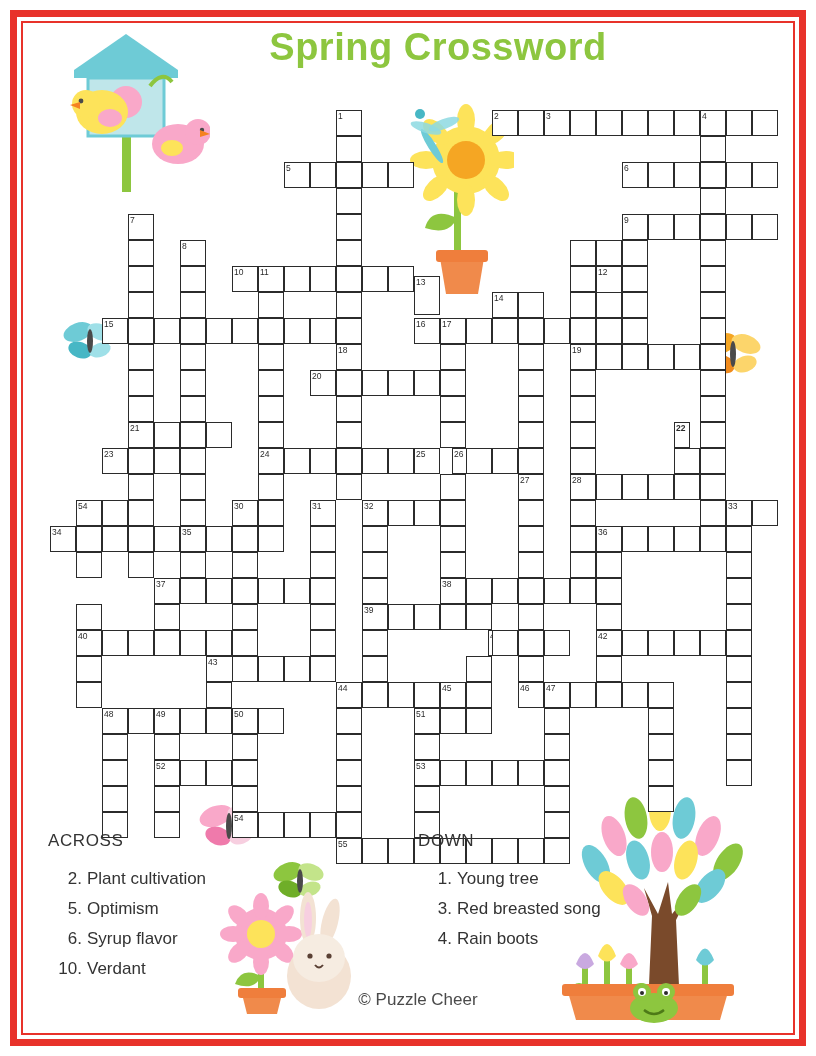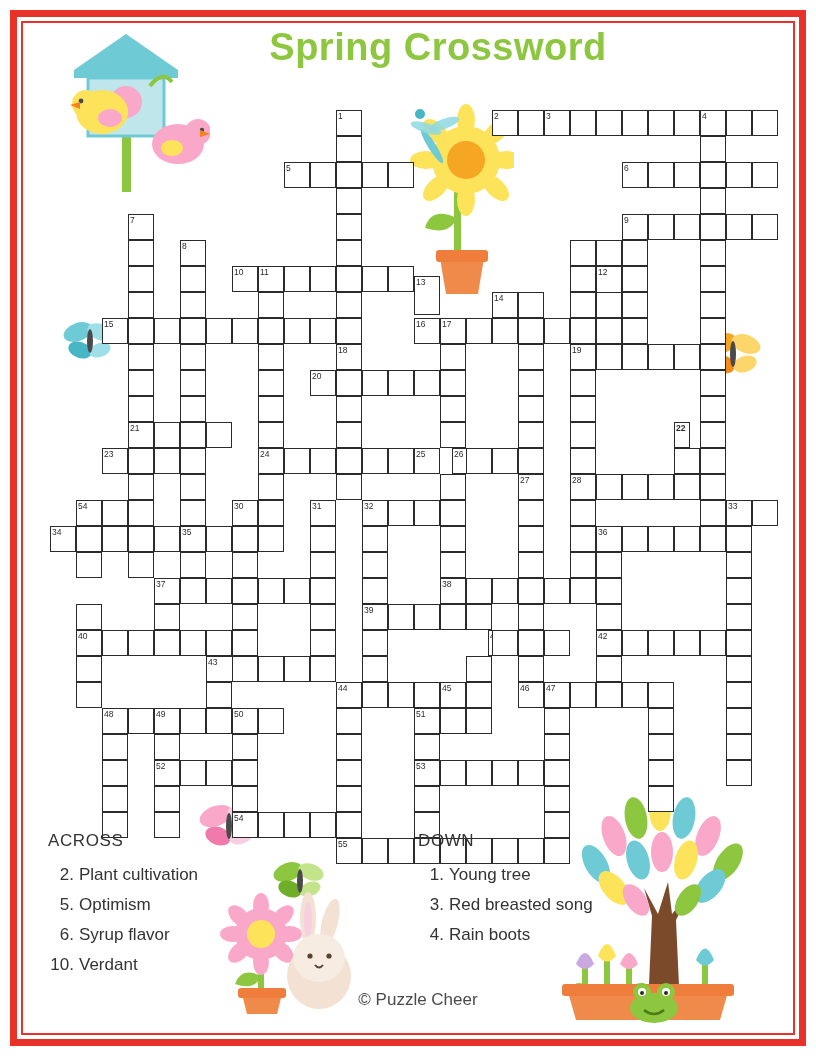--- a/index.html
+++ b/index.html
@@ -85,21 +85,21 @@
     line-height: 30px;
   }
   .clues .heading {
     font-size: 17px;
     letter-spacing: 0.6px;
     color: #333333;
     margin-bottom: 4px;
   }
   .clues ol {
     list-style: none;
-    margin: 0;
+    margin: 8px;
     padding: 0;
   }
   .clues li {
     white-space: nowrap;
   }
   .clues li .n {
     display: inline-block;
     min-width: 26px;
     text-align: right;
     margin-right: 5px;

